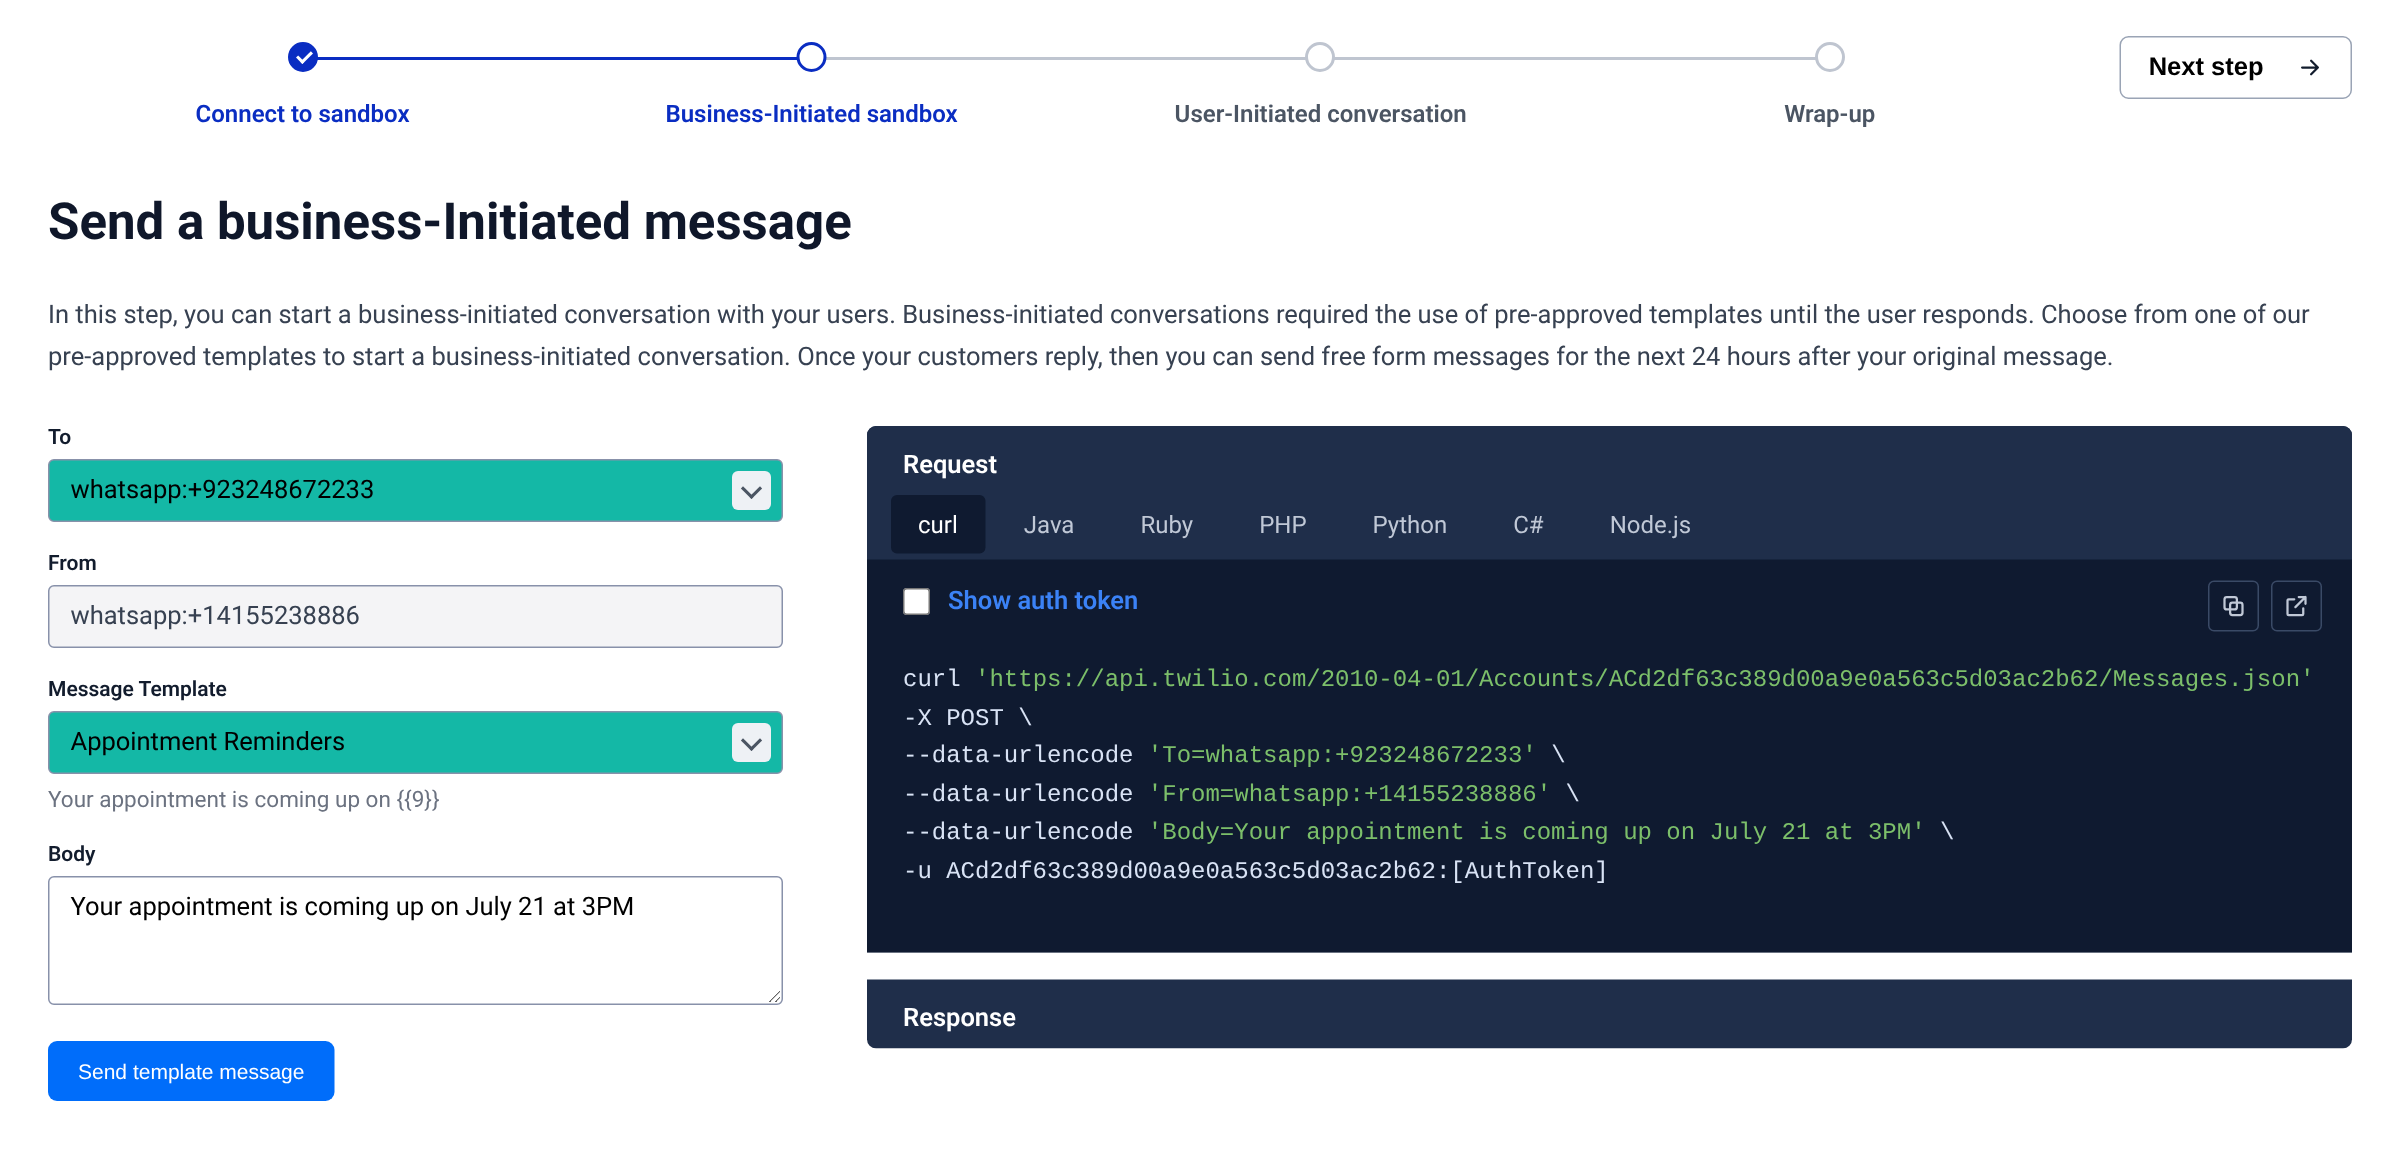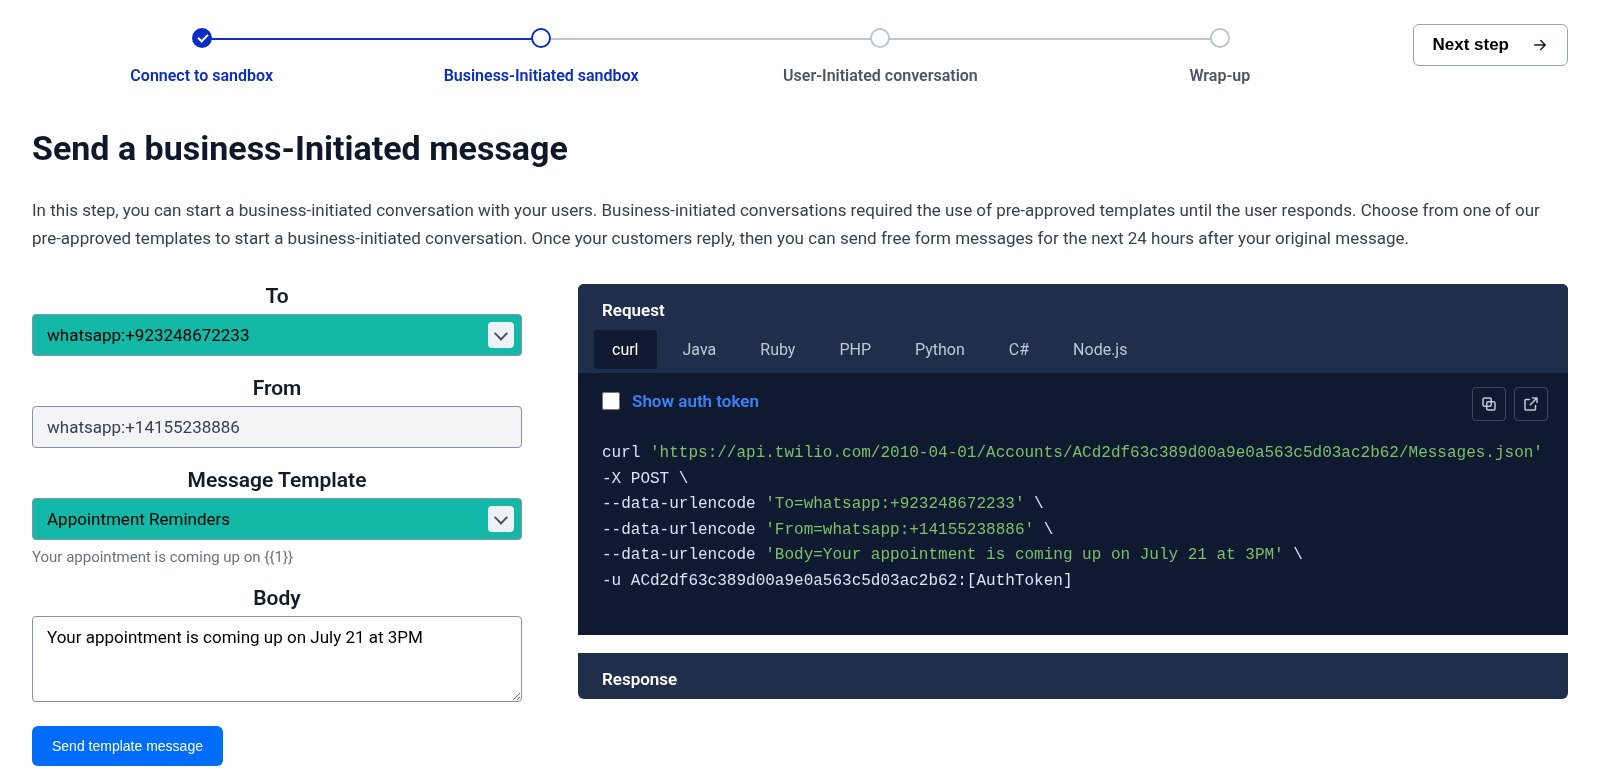--- a/index.html
+++ b/index.html
@@ -106,25 +106,24 @@
 
 .main {
   display: flex;
   gap: 56px;
   align-items: flex-start;
 }
 .form-col { width: 490px; flex-shrink: 0; }
 .form-group { margin-bottom: 20px; }
 .form-label {
   display: block;
-  font-size: 21px;
+  font-size: 14px;
   font-weight: 600;
   margin-bottom: 6px;
   color: #121c2d;
-  text-align: center;
 }
 .select-wrap { position: relative; }
 .form-input, .form-select, .form-textarea {
   width: 100%;
   font-size: 17px;
   padding: 10px 14px;
   border: 1px solid #8891aa;
   border-radius: 4px;
   background: #fff;
   font-family: inherit;
@@ -291,21 +290,21 @@
       <label class="form-label">From</label>
       <input class="form-input" readonly="" value="whatsapp:+14155238886" style="">
     </div>
 
     <div class="form-group">
       <label class="form-label">Message Template</label>
       <div class="select-wrap">
         <button class="form-select">Appointment Reminders</button>
         <span class="select-caret"></span>
       </div>
-      <div class="form-hint">Your appointment is coming up on {{1}}</div>
+      <div class="form-hint">Your appointment is coming up on {{9}}</div>
     </div>
 
     <div class="form-group">
       <label class="form-label">Body</label>
       <textarea class="form-textarea" style="">Your appointment is coming up on July 21 at 3PM</textarea>
     </div>
 
     <button class="btn-primary">Send template message</button>
   </div>
 

